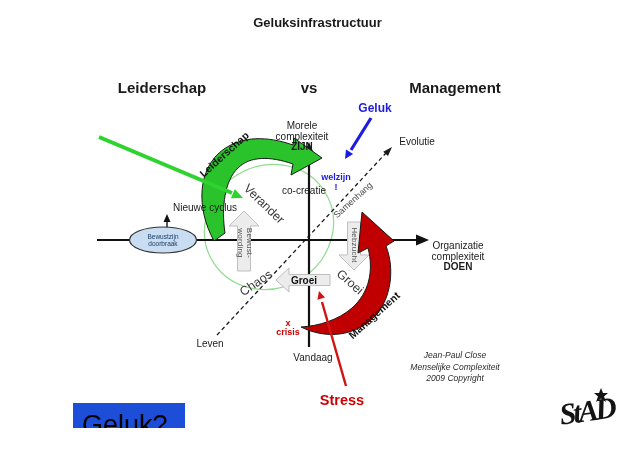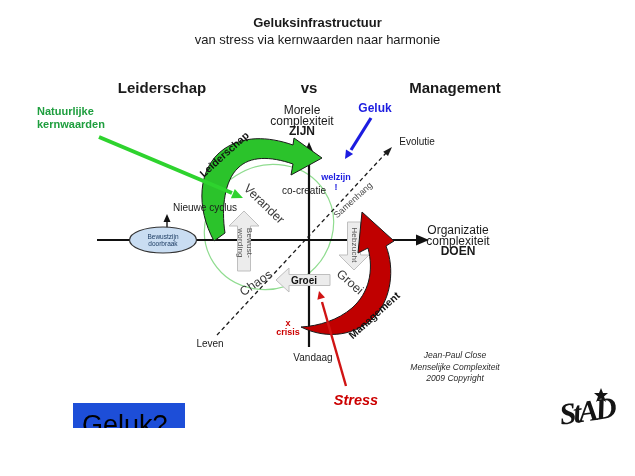--- a/index.html
+++ b/index.html
@@ -4,21 +4,21 @@
 <style>
   html,body{margin:0;padding:0;background:#fff;}
   .stage{position:relative;width:635px;height:428px;background:#ffffff;overflow:hidden;
          font-family:"Liberation Sans",sans-serif;color:#1a1a1a;}
   .t{position:absolute;white-space:nowrap;}
   .full{position:absolute;left:0;width:100%;text-align:center;}
   .title{font-size:13px;font-weight:bold;}
   .subtitle{font-size:13px;}
   .hdr{font-size:15px;font-weight:bold;}
   .s9{font-size:10px;}
-  .s9c{font-size:12px;text-align:center;line-height:10.5px;}
+  .s9c{font-size:10px;text-align:center;line-height:10.5px;margin-top:16px;}
   .bold{font-weight:bold;}
   .greenlbl{font-size:11px;font-weight:bold;color:#1e9e3e;line-height:12.5px;}
   .blue{color:#1c1ce0;}
   .red{color:#cc0000;}
   .rot{color:#3a3a3a;font-size:12.5px;}
   .arclbl{font-size:10.5px;font-weight:bold;color:#111;}
   .graytxt{font-size:8px;color:#555;letter-spacing:0.2px;}
   .tiny{font-size:6.5px;color:#17375e;text-align:center;line-height:7px;}
   .credits{font-size:8.5px;font-style:italic;color:#2b2b2b;text-align:center;line-height:11.5px;white-space:nowrap;}
   .qbox{position:absolute;left:73px;top:403px;width:112px;height:45px;background:#1d4ed8;}
@@ -65,30 +65,25 @@
     <polygon points="243,198 234.8,189.1 230.9,198.3" fill="#2ed32e"></polygon>
 
     <line x1="371" y1="118" x2="351" y2="150" stroke-width="3.2" stroke="#1c1ce0"></line>
     <polygon points="345,159 353.1,154.1 346,149.6" fill="#1c1ce0"></polygon>
 
     <line x1="346" y1="386" x2="322" y2="302" stroke-width="2.4" stroke="#d01414"></line>
     <polygon points="319,291 325,297.6 317.4,299.8" fill="#d01414"></polygon>
   </svg>
 
   <div class="full title" style="top:15px;">Geluksinfrastructuur</div>
-  <div class="full subtitle" style="top:32px;">van stress via kernwaarden naar harmonie</div>
 
   <div class="t hdr" style="left:162px;top:87px;transform:translate(-50%,-50%);">Leiderschap</div>
   <div class="t hdr" style="left:309px;top:87px;transform:translate(-50%,-50%);">vs</div>
   <div class="t hdr" style="left:455px;top:87px;transform:translate(-50%,-50%);">Management</div>
 
-  <div class="t greenlbl" style="left:37px;top:105px;">
-    <div>Natuurlijke</div>
-    <div>kernwaarden</div>
-  </div>
 
   <div class="t blue bold" style="left:375px;top:108px;transform:translate(-50%,-50%);font-size:12px;">Geluk</div>
 
   <div class="t s9c" style="left:302px;top:105px;transform:translate(-50%,0);">
     <div>Morele</div>
     <div>complexiteit</div>
     <div class="bold">ZIJN</div>
   </div>
 
   <div class="t s9c" style="left:458px;top:241px;transform:translate(-50%,-50%);">
@@ -135,21 +130,21 @@
   <div class="t arclbl" style="left:374px;top:315px;transform:translate(-50%,-50%) rotate(-42deg);">Management</div>
 
   <div class="t red bold" style="left:288px;top:328px;transform:translate(-50%,-50%);font-size:9px;text-align:center;line-height:9px;">
     <div>x</div>
     <div>crisis</div>
   </div>
 
   <div class="t s9" style="left:210px;top:343px;transform:translate(-50%,-50%);">Leven</div>
   <div class="t s9" style="left:313px;top:357px;transform:translate(-50%,-50%);">Vandaag</div>
 
-  <div class="t stress" style="left:356px;top:400px;transform:translate(-50%,-50%);font-style:italic;">Stress</div>
+  <div class="t stress" style="left:342px;top:400px;transform:translate(-50%,-50%);">Stress</div>
 
   <div class="t credits" style="left:455px;top:367px;transform:translate(-50%,-50%);">
     <div>Jean-Paul Close</div>
     <div>Menselijke Complexiteit</div>
     <div>2009 Copyright</div>
   </div>
 
   <div class="qbox">
     <span>Geluk?</span>
   </div>

